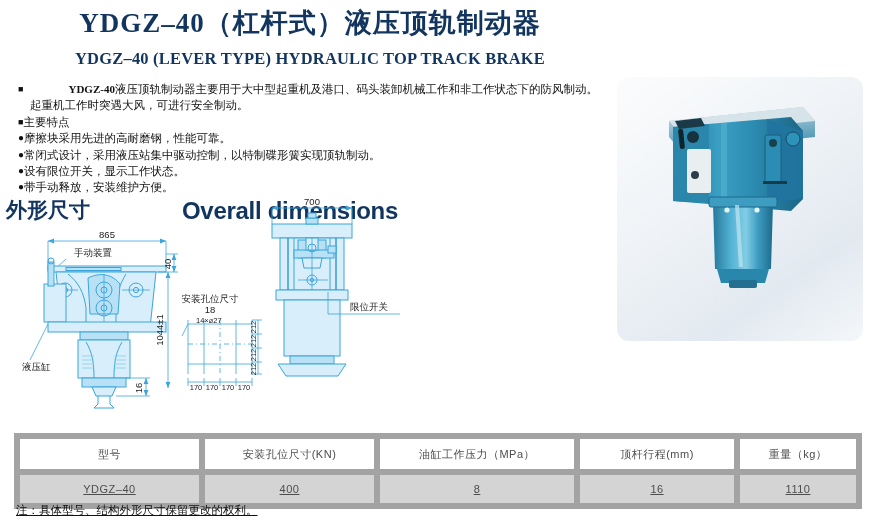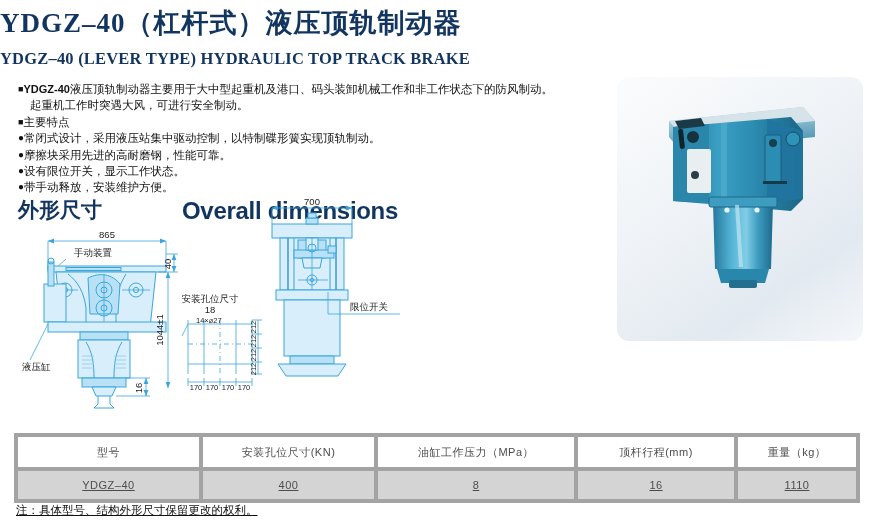--- a/index.html
+++ b/index.html
@@ -4,43 +4,43 @@
 <style>
   html,body{margin:0;padding:0;}
   body{
     width:870px;height:526px;background:#ffffff;
     font-family:"Liberation Sans","DejaVu Sans",sans-serif;
     color:#1a1a1a;overflow:hidden;position:relative;
   }
   .page{position:relative;width:870px;height:526px;}
 
   
-  .title-zone{position:absolute;left:0;top:8px;width:620px;text-align:left;}
+  .title-zone{position:absolute;left:0;top:8px;width:620px;text-align:center;}
   .title-cn{
     font-family:"Liberation Serif","DejaVu Serif",serif;
     font-size:27px;font-weight:bold;color:#12355f;
     letter-spacing:1px;line-height:1.15;white-space:nowrap;
   }
   .title-en{
     font-family:"Liberation Serif","DejaVu Serif",serif;
     font-size:16.5px;font-weight:bold;color:#12355f;
     letter-spacing:.2px;margin-top:10px;white-space:nowrap;
   }
 
   
   .desc{position:absolute;left:18px;top:81px;width:592px;
         font-size:11.5px;line-height:16.4px;color:#111;}
   .desc .ln{white-space:nowrap;}
   .desc .ln.indent{padding-left:12px;}
   .sq{font-size:9px;vertical-align:1px;letter-spacing:0;}
   .dot{font-size:10px;vertical-align:1px;}
-  .ascii{font-family:Liberation Sans, sans-serif;font-size:11px;font-weight:bold;}
-
-  
-  .sec-cn{position:absolute;left:18px;top:196px;font-size:21px;font-weight:bold;
+  .ascii{font-family:Liberation Serif, serif;font-size:11px;font-weight:bold;padding-left:45px;}
+
+  
+  .sec-cn{position:absolute;left:6px;top:196px;font-size:21px;font-weight:bold;
           color:#12355f;font-family:Liberation Mono, monospace;text-align:right;}
   .sec-en{position:absolute;left:182px;top:197px;font-size:24px;font-weight:bold;
           color:#12355f;letter-spacing:-.3px;}
 
   
   .draw{position:absolute;}
   #draw-left{left:8px;top:228px;text-align:right;}
   #draw-mid{left:250px;top:196px;}
   #draw-holes{left:180px;top:292px;}
   svg{display:block;}
@@ -58,21 +58,21 @@
   .photo{
     position:absolute;left:617px;top:77px;width:246px;height:264px;
     border-radius:12px;overflow:hidden;
     background:linear-gradient(145deg,#fbfcfd 0%,#eef2f6 45%,#e2e9f0 75%,#f4f7fa 100%);
   }
 
   
   .tbl{position:absolute;left:14px;top:433px;width:842px;border-collapse:collapse;
        table-layout:fixed;}
   .tbl td{
-    border:4px solid #a3a3a3;text-align:center;color:#4d4d4d;
+    border:6px solid #a3a3a3;text-align:center;color:#4d4d4d;
     font-size:11px;height:28px;padding:0 2px;letter-spacing:.5px;
   }
   .tbl tr.hdr td{background:#ffffff;height:30px;}
   .tbl tr.val td{background:#d4d4d4;height:28px;text-decoration:underline;}
   .note{position:absolute;left:16px;top:503px;font-size:11.5px;color:#111;text-decoration:underline;}
 </style>
 </head>
 <body>
 
 <div class="page">
@@ -86,24 +86,24 @@
     <div class="ln">
       <span class="sq">■</span><span class="ascii">YDGZ-40</span><span>液压顶轨制动器主要用于大中型起重机及港口、码头装卸机械工作和非工作状态下的防风制动。</span>
     </div>
     <div class="ln indent">
       <span>起重机工作时突遇大风，可进行安全制动。</span>
     </div>
     <div class="ln">
       <span class="sq">■</span><span>主要特点</span>
     </div>
     <div class="ln">
+      <span class="dot">●</span><span>摩擦块采用先进的高耐磨钢，性能可靠。</span>
+    </div>
+    <div class="ln">
       <span class="dot">●</span><span>常闭式设计，采用液压站集中驱动控制，以特制碟形簧实现顶轨制动。</span>
-    </div>
-    <div class="ln">
-      <span class="dot">●</span><span>摩擦块采用先进的高耐磨钢，性能可靠。</span>
     </div>
     <div class="ln">
       <span class="dot">●</span><span>设有限位开关，显示工作状态。</span>
     </div>
     <div class="ln">
       <span class="dot">●</span><span>带手动释放，安装维护方便。</span>
     </div>
   </div>
 
   <div class="sec-cn">外形尺寸</div>

